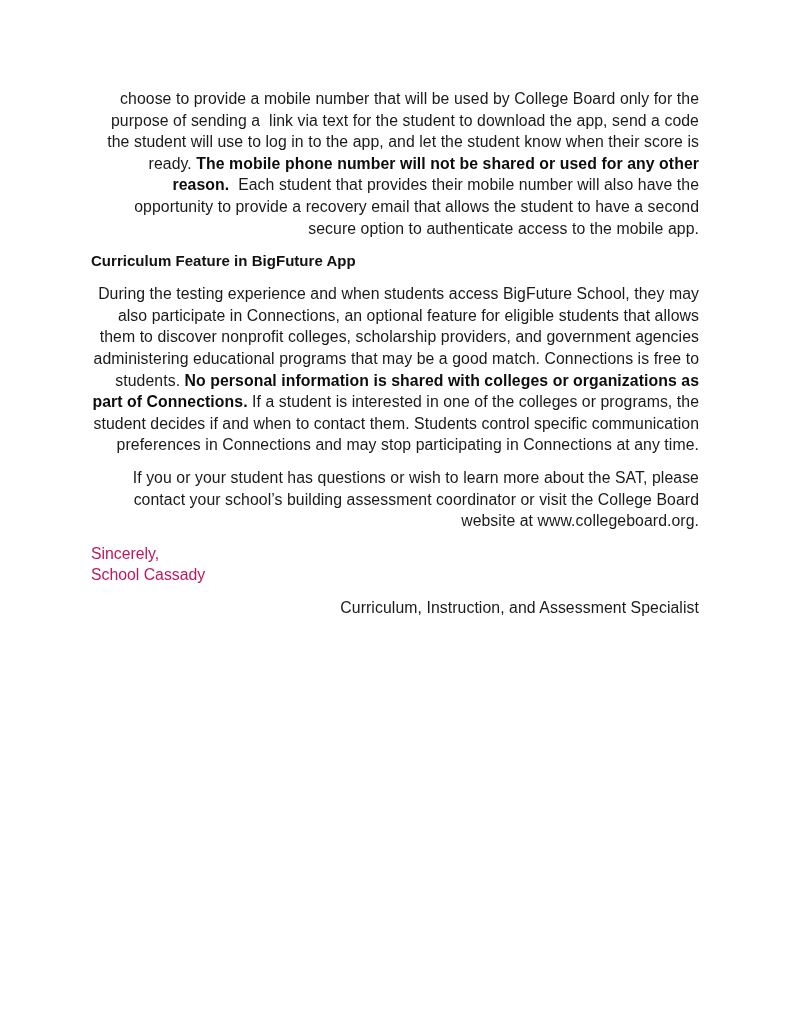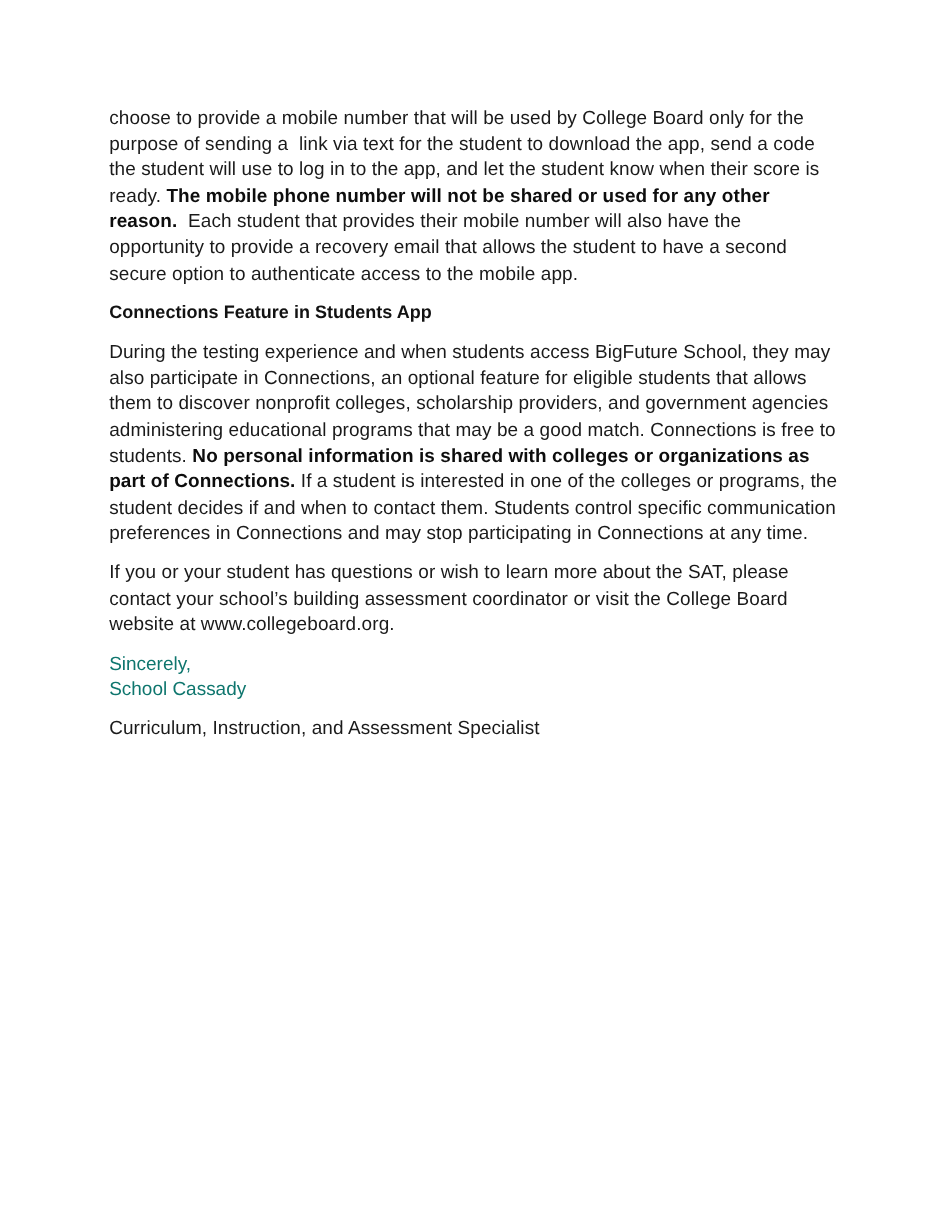--- a/index.html
+++ b/index.html
@@ -27,21 +27,21 @@
     position: absolute;
     left: 91px;
     top: 88px;
     width: 608px;
   }
   .para {
     font-size: 15.8px;
     line-height: 21.6px;
     color: #1a1a1a;
     margin: 0 0 11px 0;
-    text-align: left;
+    text-align: right;
     letter-spacing: 0.005em;
     white-space: pre-wrap;
   }
   .para:last-child {
     margin-bottom: 0;
   }
   .section-heading {
     font-size: 15.0px;
     line-height: 21.0px;
     font-weight: bold;
@@ -49,36 +49,36 @@
     margin: 0 0 12px 0;
     letter-spacing: 0.002em;
   }
   .bold {
     font-weight: bold;
     color: #0d0d0d;
   }
   .sig-block {
     font-size: 15.8px;
     line-height: 21.6px;
-    color: #0f766e;
+    color: #be185d;
     margin: 0 0 11px 0;
   }
   .sig-line {
     display: block;
   }
 </style>
 </head>
 <body>
 
 <div class="page">
   <div class="doc-body">
 
     <p class="para"><span>choose to provide a mobile number that will be used by College Board only for the purpose of sending a  link via text for the student to download the app, send a code the student will use to log in to the app, and let the student know when their score is ready. </span><span class="bold">The mobile phone number will not be shared or used for any other reason.</span><span>  Each student that provides their mobile number will also have the opportunity to provide a recovery email that allows the student to have a second secure option to authenticate access to the mobile app.</span></p>
 
-    <h2 class="section-heading">Connections Feature in Students App</h2>
+    <h2 class="section-heading">Curriculum Feature in BigFuture App</h2>
 
     <p class="para"><span>During the testing experience and when students access BigFuture School, they may also participate in Connections, an optional feature for eligible students that allows them to discover nonprofit colleges, scholarship providers, and government agencies administering educational programs that may be a good match. Connections is free to students. </span><span class="bold">No personal information is shared with colleges or organizations as part of Connections.</span><span> If a student is interested in one of the colleges or programs, the student decides if and when to contact them. Students control specific communication preferences in Connections and may stop participating in Connections at any time.</span></p>
 
     <p class="para">If you or your student has questions or wish to learn more about the SAT, please contact your school’s building assessment coordinator or visit the College Board website at www.collegeboard.org.</p>
 
 
     <div class="sig-block">
       <span class="sig-line">Sincerely,</span>
       <span class="sig-line">School Cassady</span>
     </div>

